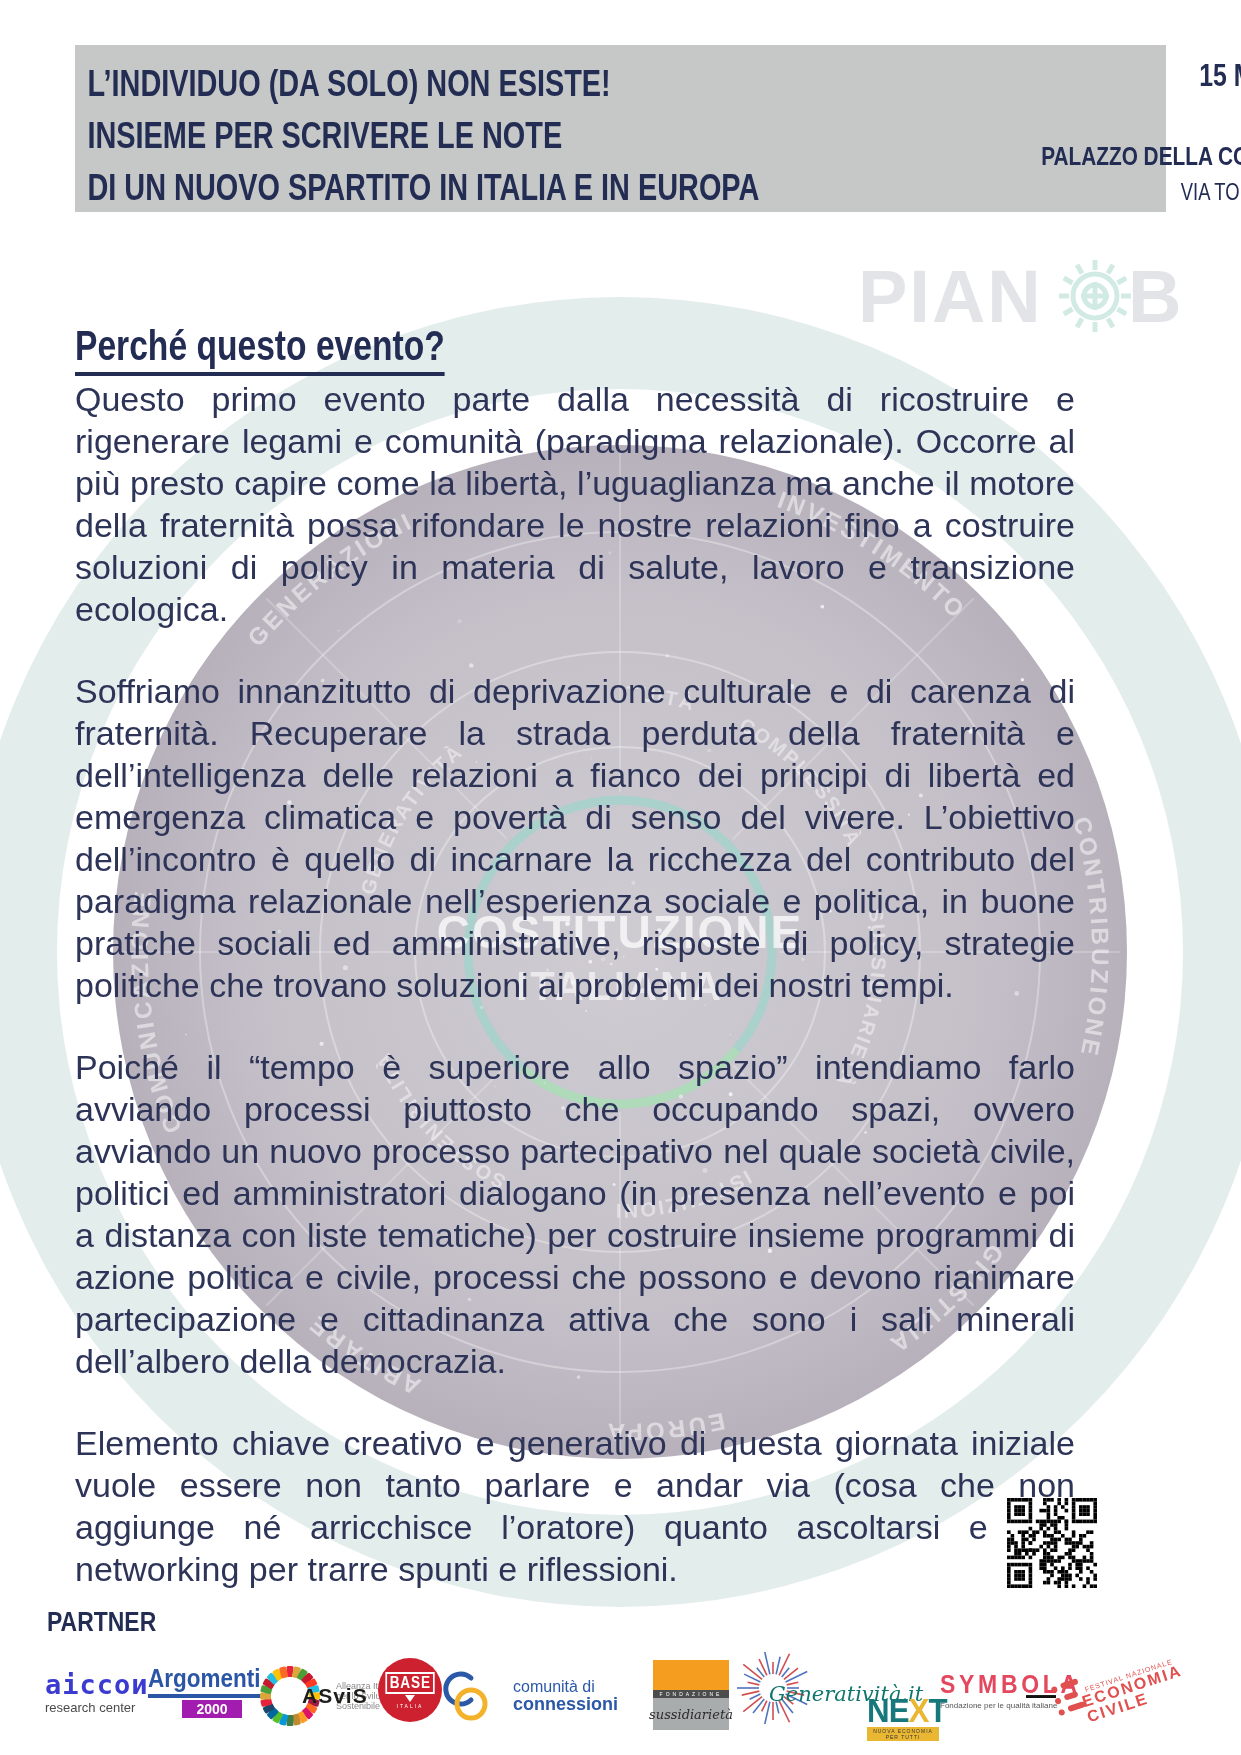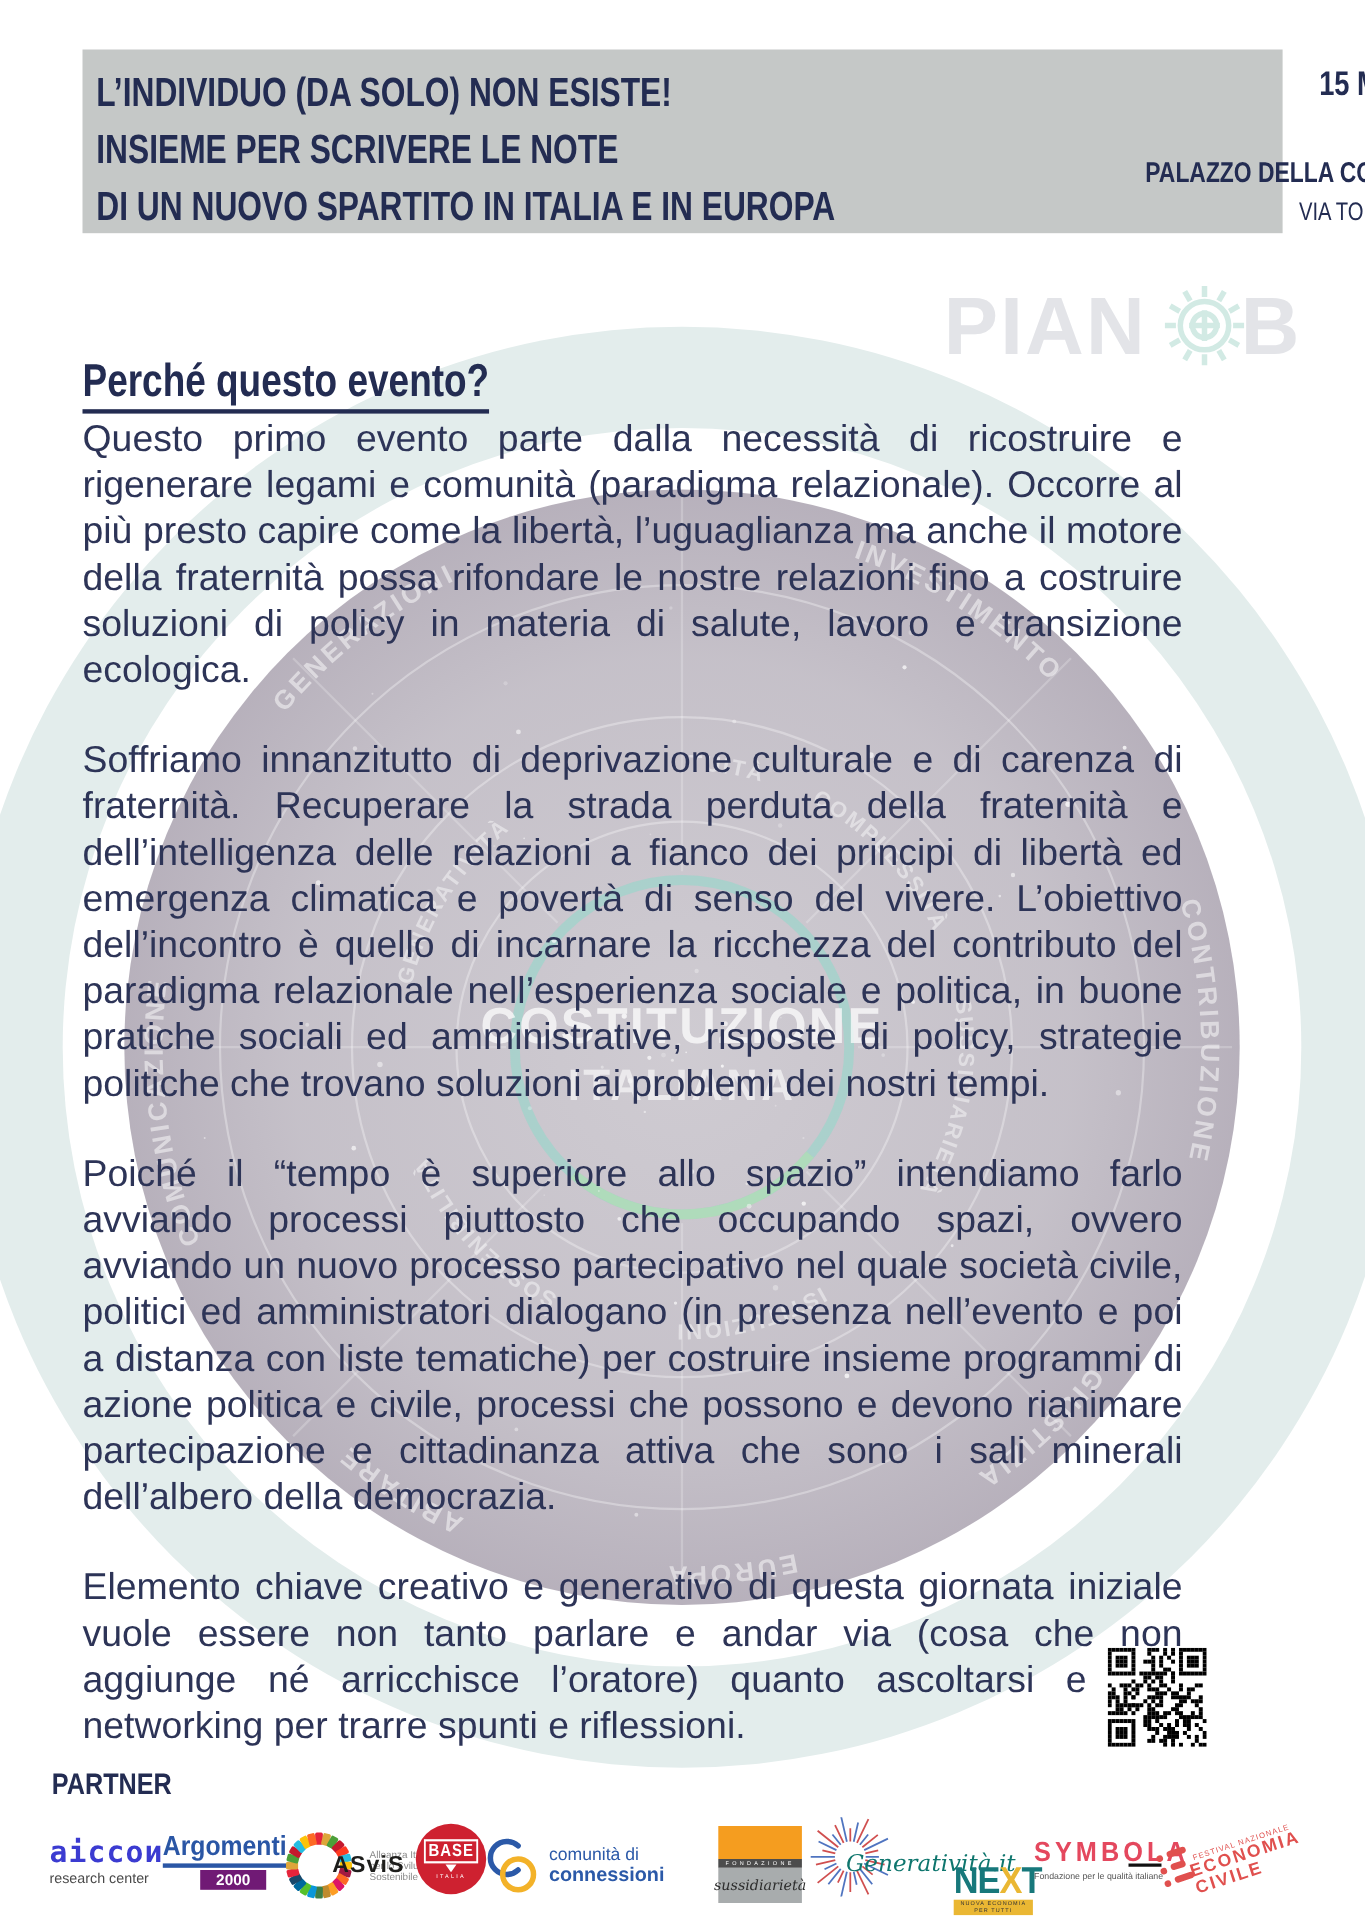--- a/index.html
+++ b/index.html
@@ -41,38 +41,38 @@
                  color:#232c52;transform:scaleX(.85);transform-origin:left top;}
   .logos{position:absolute;left:0;top:1650px;width:1241px;height:105px;z-index:2;}
   .logo{position:absolute;}
   
   .aiccon .nm{font-family:"DejaVu Sans Mono",monospace;font-weight:bold;font-size:27px;
               color:#3b3bd1;letter-spacing:1px;line-height:26px;}
   .aiccon .sub{font-size:13px;color:#4a4a4a;margin-top:2px;}
   
   .argomenti .nm{font-weight:bold;font-size:25px;color:#2a56a5;border-bottom:4px solid #2a56a5;
                  transform:scaleX(.9);transform-origin:left top;display:inline-block;padding-bottom:1px;}
-  .argomenti .yr{margin-top:2px;margin-left:34px;background:#701a75;color:#fff;font-weight:bold;
+  .argomenti .yr{margin-top:2px;margin-left:34px;background:#a21caf;color:#fff;font-weight:bold;
                  font-size:14px;width:60px;text-align:center;padding:1px 0;}
   
   .asvis{display:flex;align-items:center;}
   .asvis .nm{position:absolute;left:12px;top:30px;font-weight:bold;font-size:21px;color:#1d1d1b;
              letter-spacing:1px;margin-left:42px;}
   .asvis .sub{width:74px;font-size:9px;line-height:10px;color:#8a8a8a;margin-left:4px;}
   
   .base{width:64px;height:64px;border-radius:50%;background:#ce2130;display:flex;flex-direction:column;
         align-items:center;justify-content:center;}
   .base .bx{border:2px solid #fff;color:#fff;font-weight:bold;font-size:16px;letter-spacing:1px;
             padding:0 3px;transform:scaleX(.85);}
   .base .tail{width:0;height:0;border-left:5px solid transparent;border-right:5px solid transparent;
               border-top:7px solid #fff;margin-top:1px;}
   .base .it{color:#fff;font-size:5px;letter-spacing:2px;margin-top:1px;}
   
   .conn{display:flex;align-items:center;}
-  .conn .txt{margin-left:6px;color:#2b59a8;}
+  .conn .txt{margin-left:20px;color:#2b59a8;}
   .conn .t1{font-size:16px;line-height:17px;}
   .conn .t2{font-size:18px;font-weight:bold;line-height:19px;}
   
   .sussi{width:76px;}
   .sussi .top{background:#f59d1f;height:30px;}
   .sussi .strip{background:#4c4c4c;color:#fff;font-size:5px;letter-spacing:3px;text-align:center;
                 padding:1px 0;}
   .sussi .bot{background:#a8acad;height:32px;display:flex;align-items:center;justify-content:center;}
   .sussi .scr{font-family:"DejaVu Serif",serif;font-style:italic;font-size:13px;color:#2c2c2c;}
   

